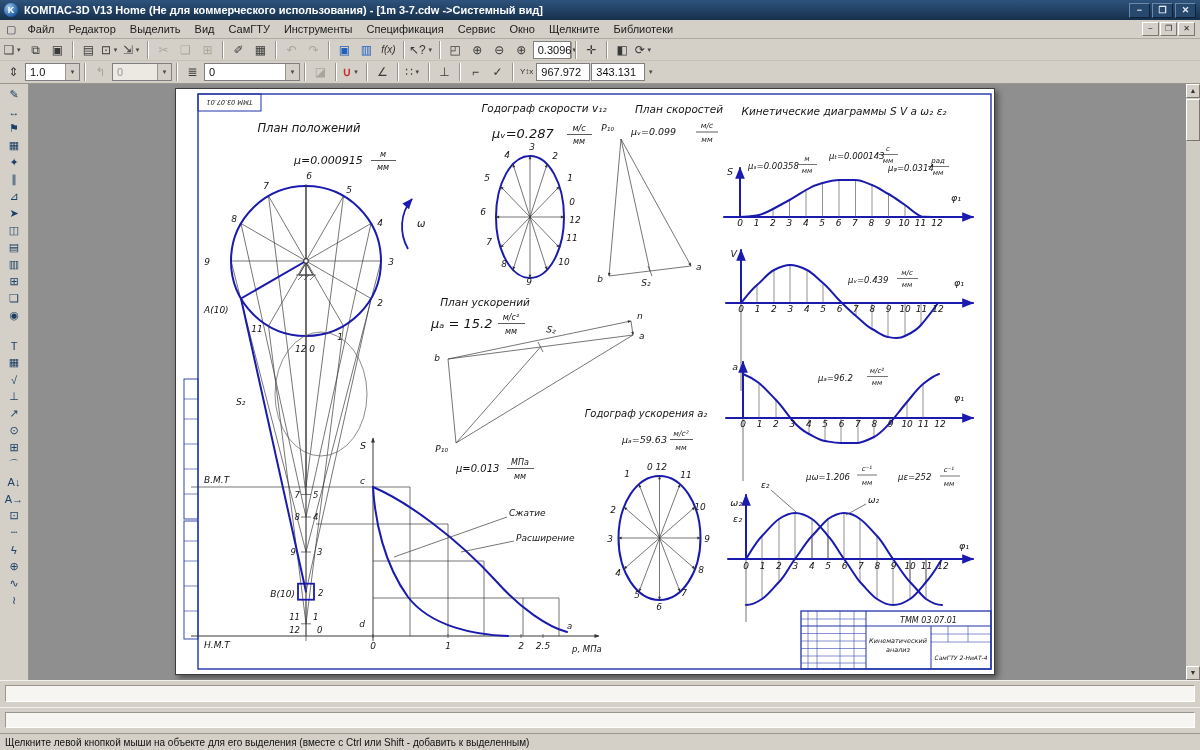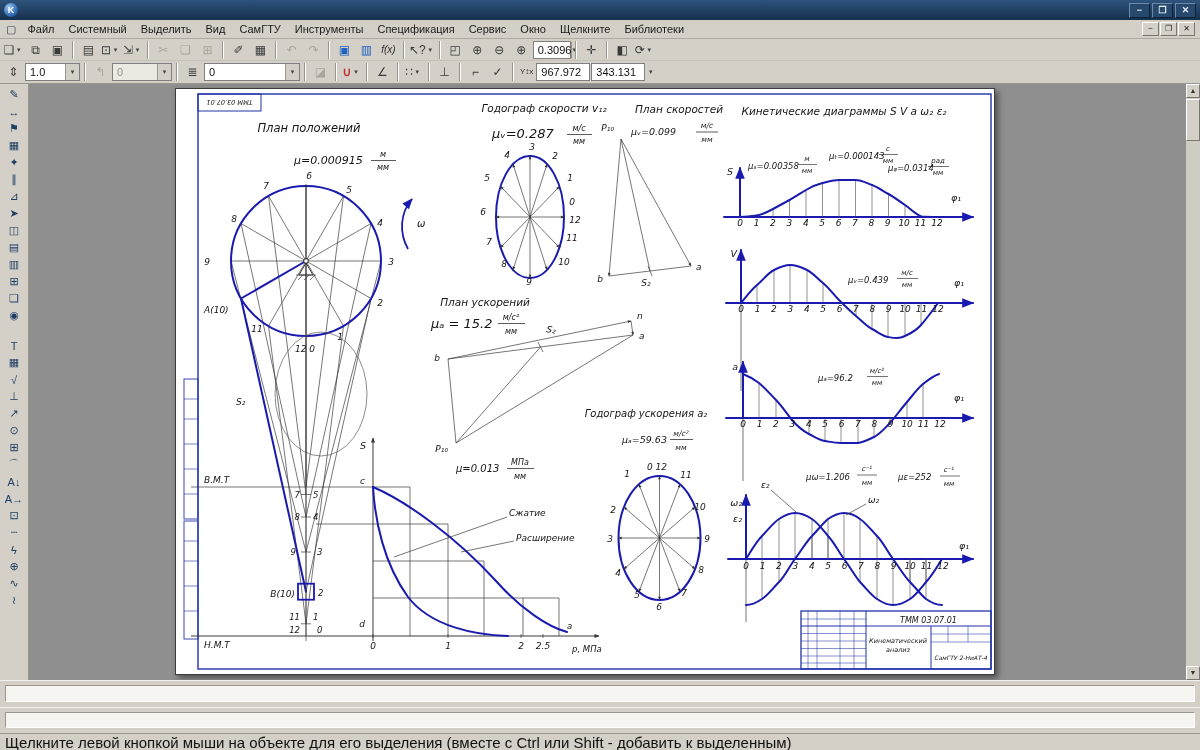--- a/index.html
+++ b/index.html
@@ -41,46 +41,47 @@
 .ticks{position:absolute;display:flex;font:italic 9px "DejaVu Sans",sans-serif;color:#101010}
 .ticks b{flex:0 0 16.4px;text-align:center;font-weight:normal}
 #ticks-s{left:556px;top:129px}#ticks-v{left:557px;top:215px}#ticks-a{left:559px;top:330px}#ticks-w{left:562px;top:472px}
 #vscroll{position:absolute;left:1186px;top:84px;width:14px;height:596px;background:#cfccc4}
 .sbtn{width:14px;height:14px;background:#d4d0c8;border:1px solid #fff;border-right-color:#7a766e;border-bottom-color:#7a766e;font-size:7px;text-align:center;line-height:12px;color:#333}
 #sdown{position:absolute;bottom:0;left:0}
 .sthumb{position:absolute;top:15px;left:0;width:14px;height:42px;background:#d4d0c8;border:1px solid #fff;border-right-color:#7a766e;border-bottom-color:#7a766e}
 .panel{position:absolute;left:0;width:1200px;background:#d4d0c8;border-top:1px solid #f2f1ec}
 #p1{top:680px;height:27px}#p2{top:707px;height:26px}
 .well{position:absolute;left:5px;right:5px;top:4px;bottom:5px;background:#f6f5f1;border:1px solid #9a968e;border-bottom-color:#fff;border-right-color:#fff}
-#statusbar{position:absolute;left:0;top:733px;width:1200px;height:17px;background:#d4d0c8;font-size:15px;color:#111;display:flex;align-items:center;padding:0 5px;border-top:1px solid #9a968e}
+#statusbar{position:absolute;left:0;top:733px;width:1200px;height:17px;background:#d4d0c8;font-size:10px;color:#111;display:flex;align-items:center;padding:0 5px;border-top:1px solid #9a968e}
 .bl{stroke:#1a1aae;stroke-width:2;fill:none;stroke-linecap:round}
 .bl1{stroke:#1a1aae;stroke-width:1.8;fill:none}
 .tn{stroke:#3b3b3b;stroke-width:.7;fill:none}
 .tn1{stroke:#3b3b3b;stroke-width:1;fill:none}
 .ht{stroke:#474747;stroke-width:.6;fill:none}
 .fr{stroke:#2233aa;fill:none}
 </style>
 </head>
 <body>
 
 <div id="titlebar">
   <span id="applogo">K</span>
+  <span>КОМПАС-3D V13 Home (Не для коммерческого использования) - [1m  3-7.cdw -&gt;Системный вид]</span>
   <span class="wbtns">
     <span class="wbtn">−</span>
     <span class="wbtn">❐</span>
     <span class="wbtn">✕</span>
   </span>
 </div>
 
 <div id="menubar">
   <span class="sysico">▢</span>
   <span style="display:flex">
 
   <span class="mitem">Файл</span>
-      <span class="mitem">Системный</span>
+      <span class="mitem">Редактор</span>
       <span class="mitem">Выделить</span>
       <span class="mitem">Вид</span>
       <span class="mitem">СамГТУ</span>
       <span class="mitem">Инструменты</span>
       <span class="mitem">Спецификация</span>
       <span class="mitem">Сервис</span>
       <span class="mitem">Окно</span>
       <span class="mitem">Щелкните</span>
       <span class="mitem">Библиотеки</span>
     </span>

